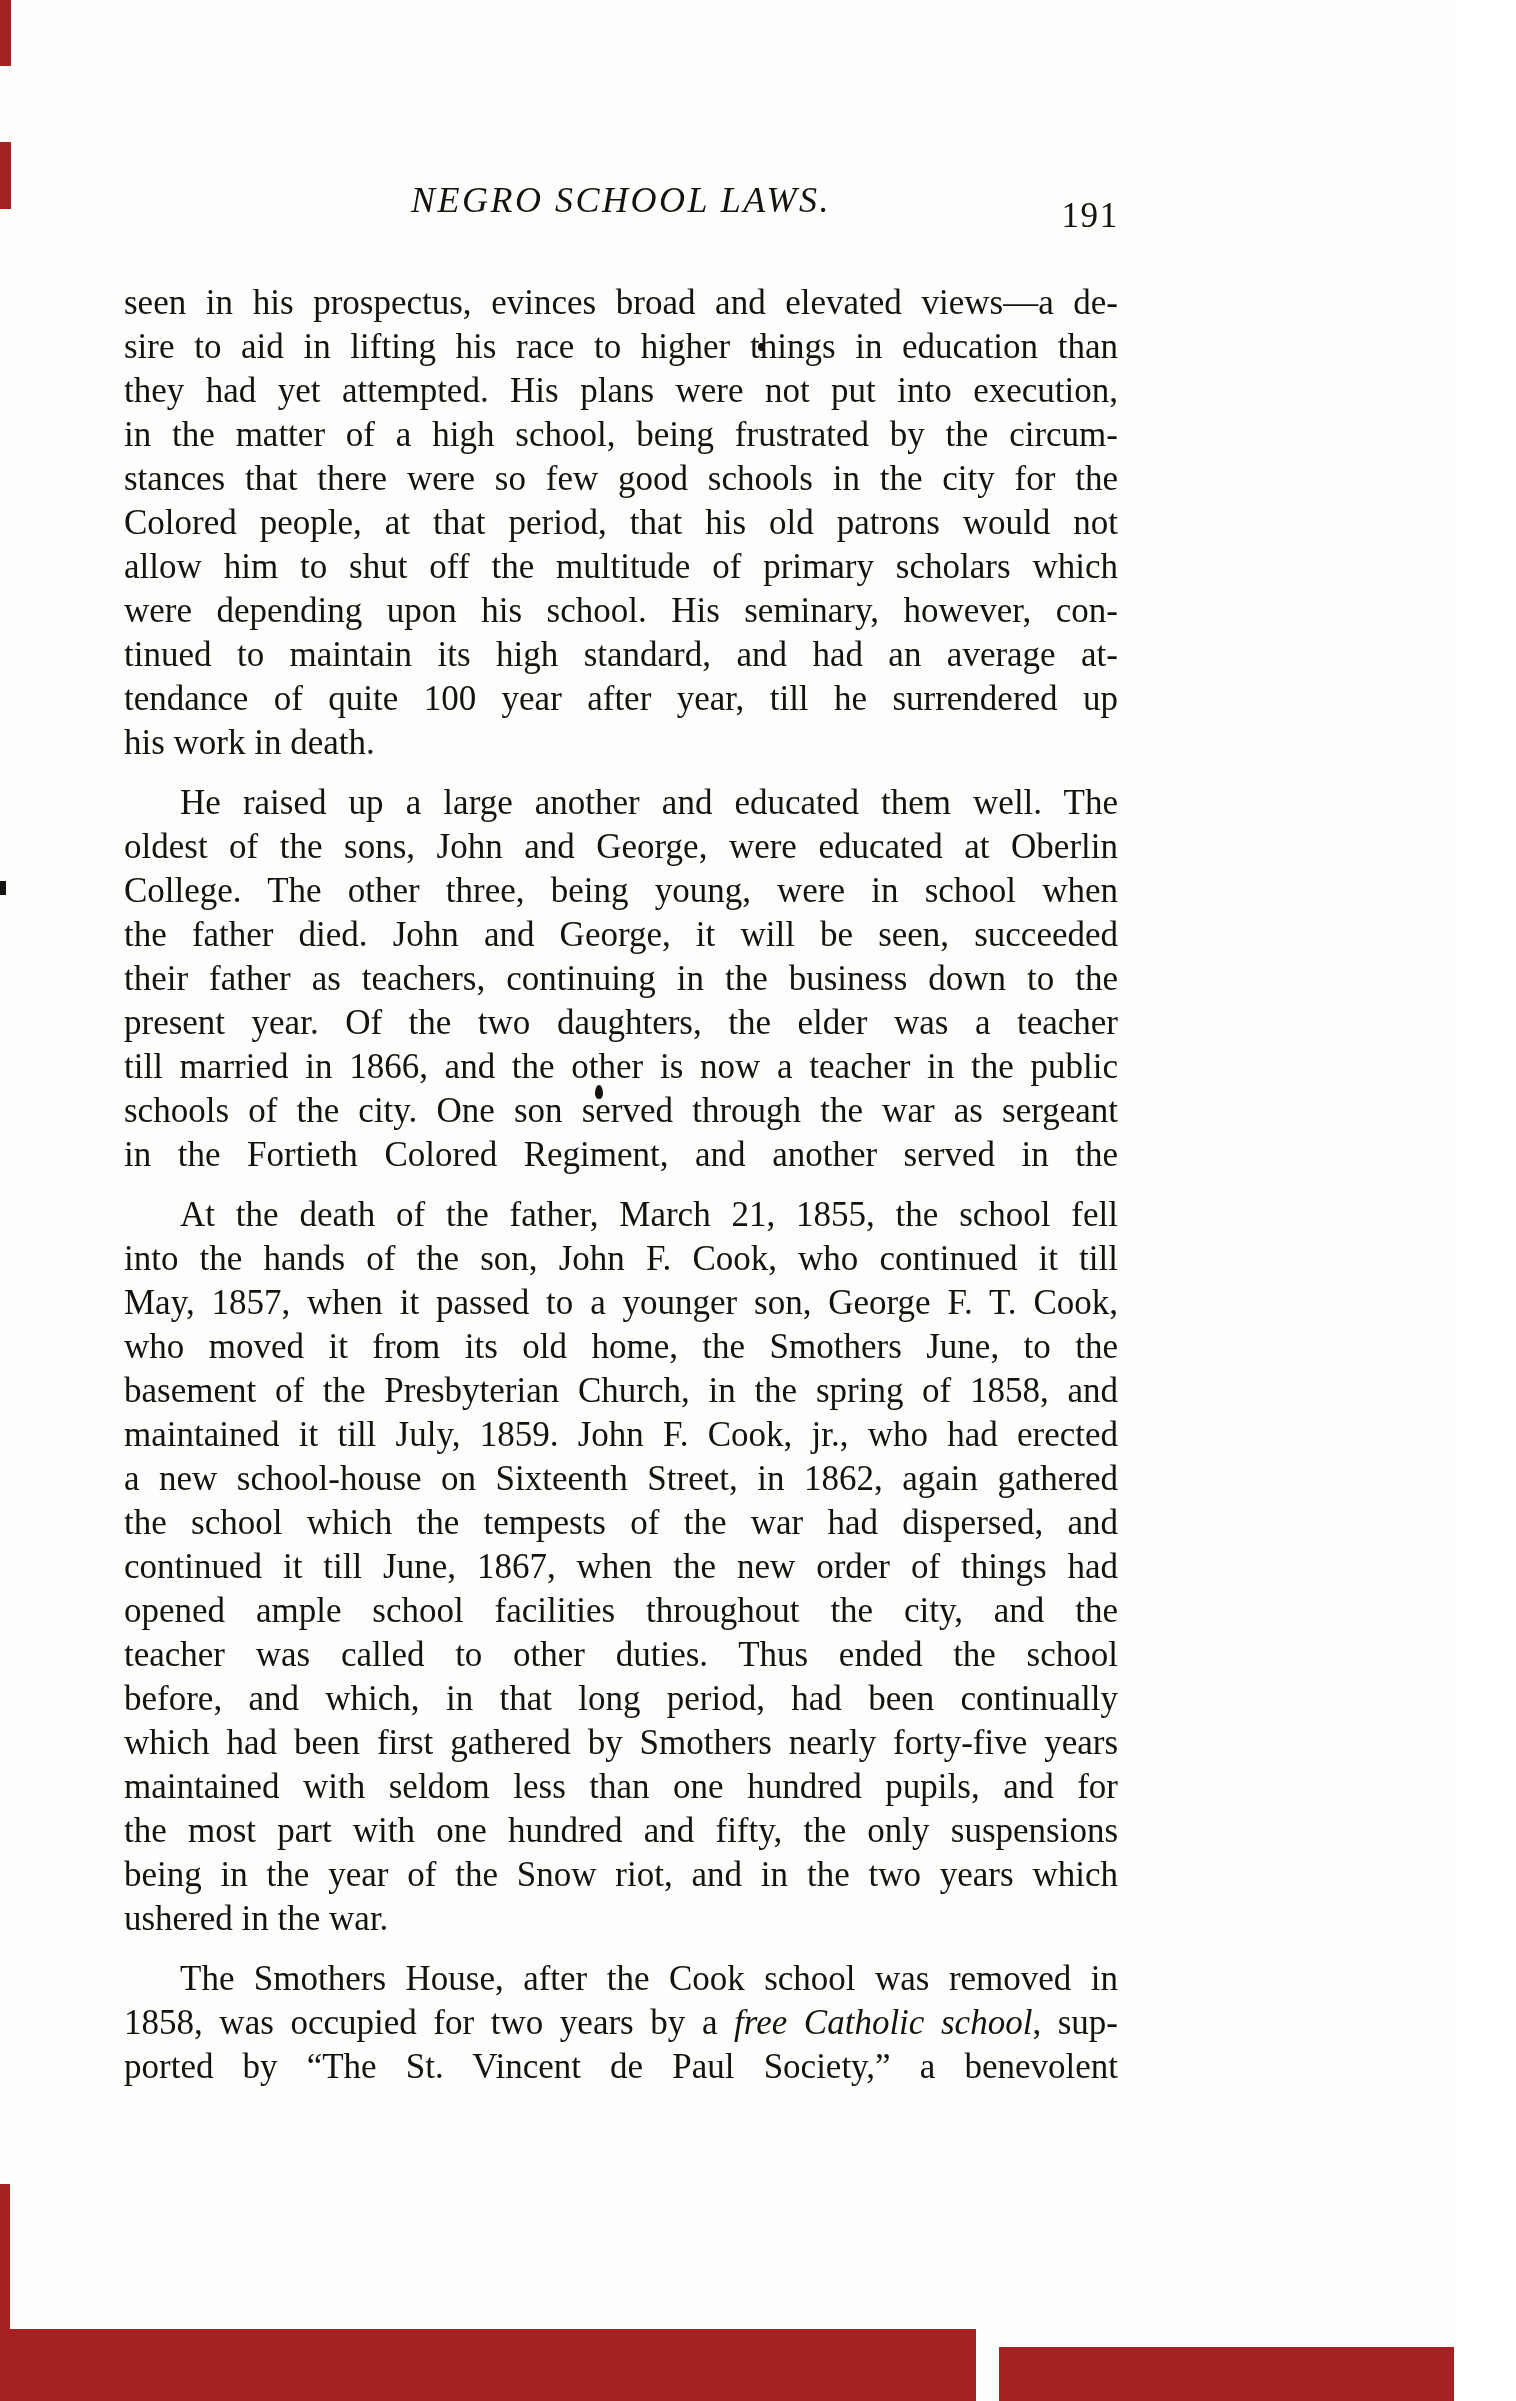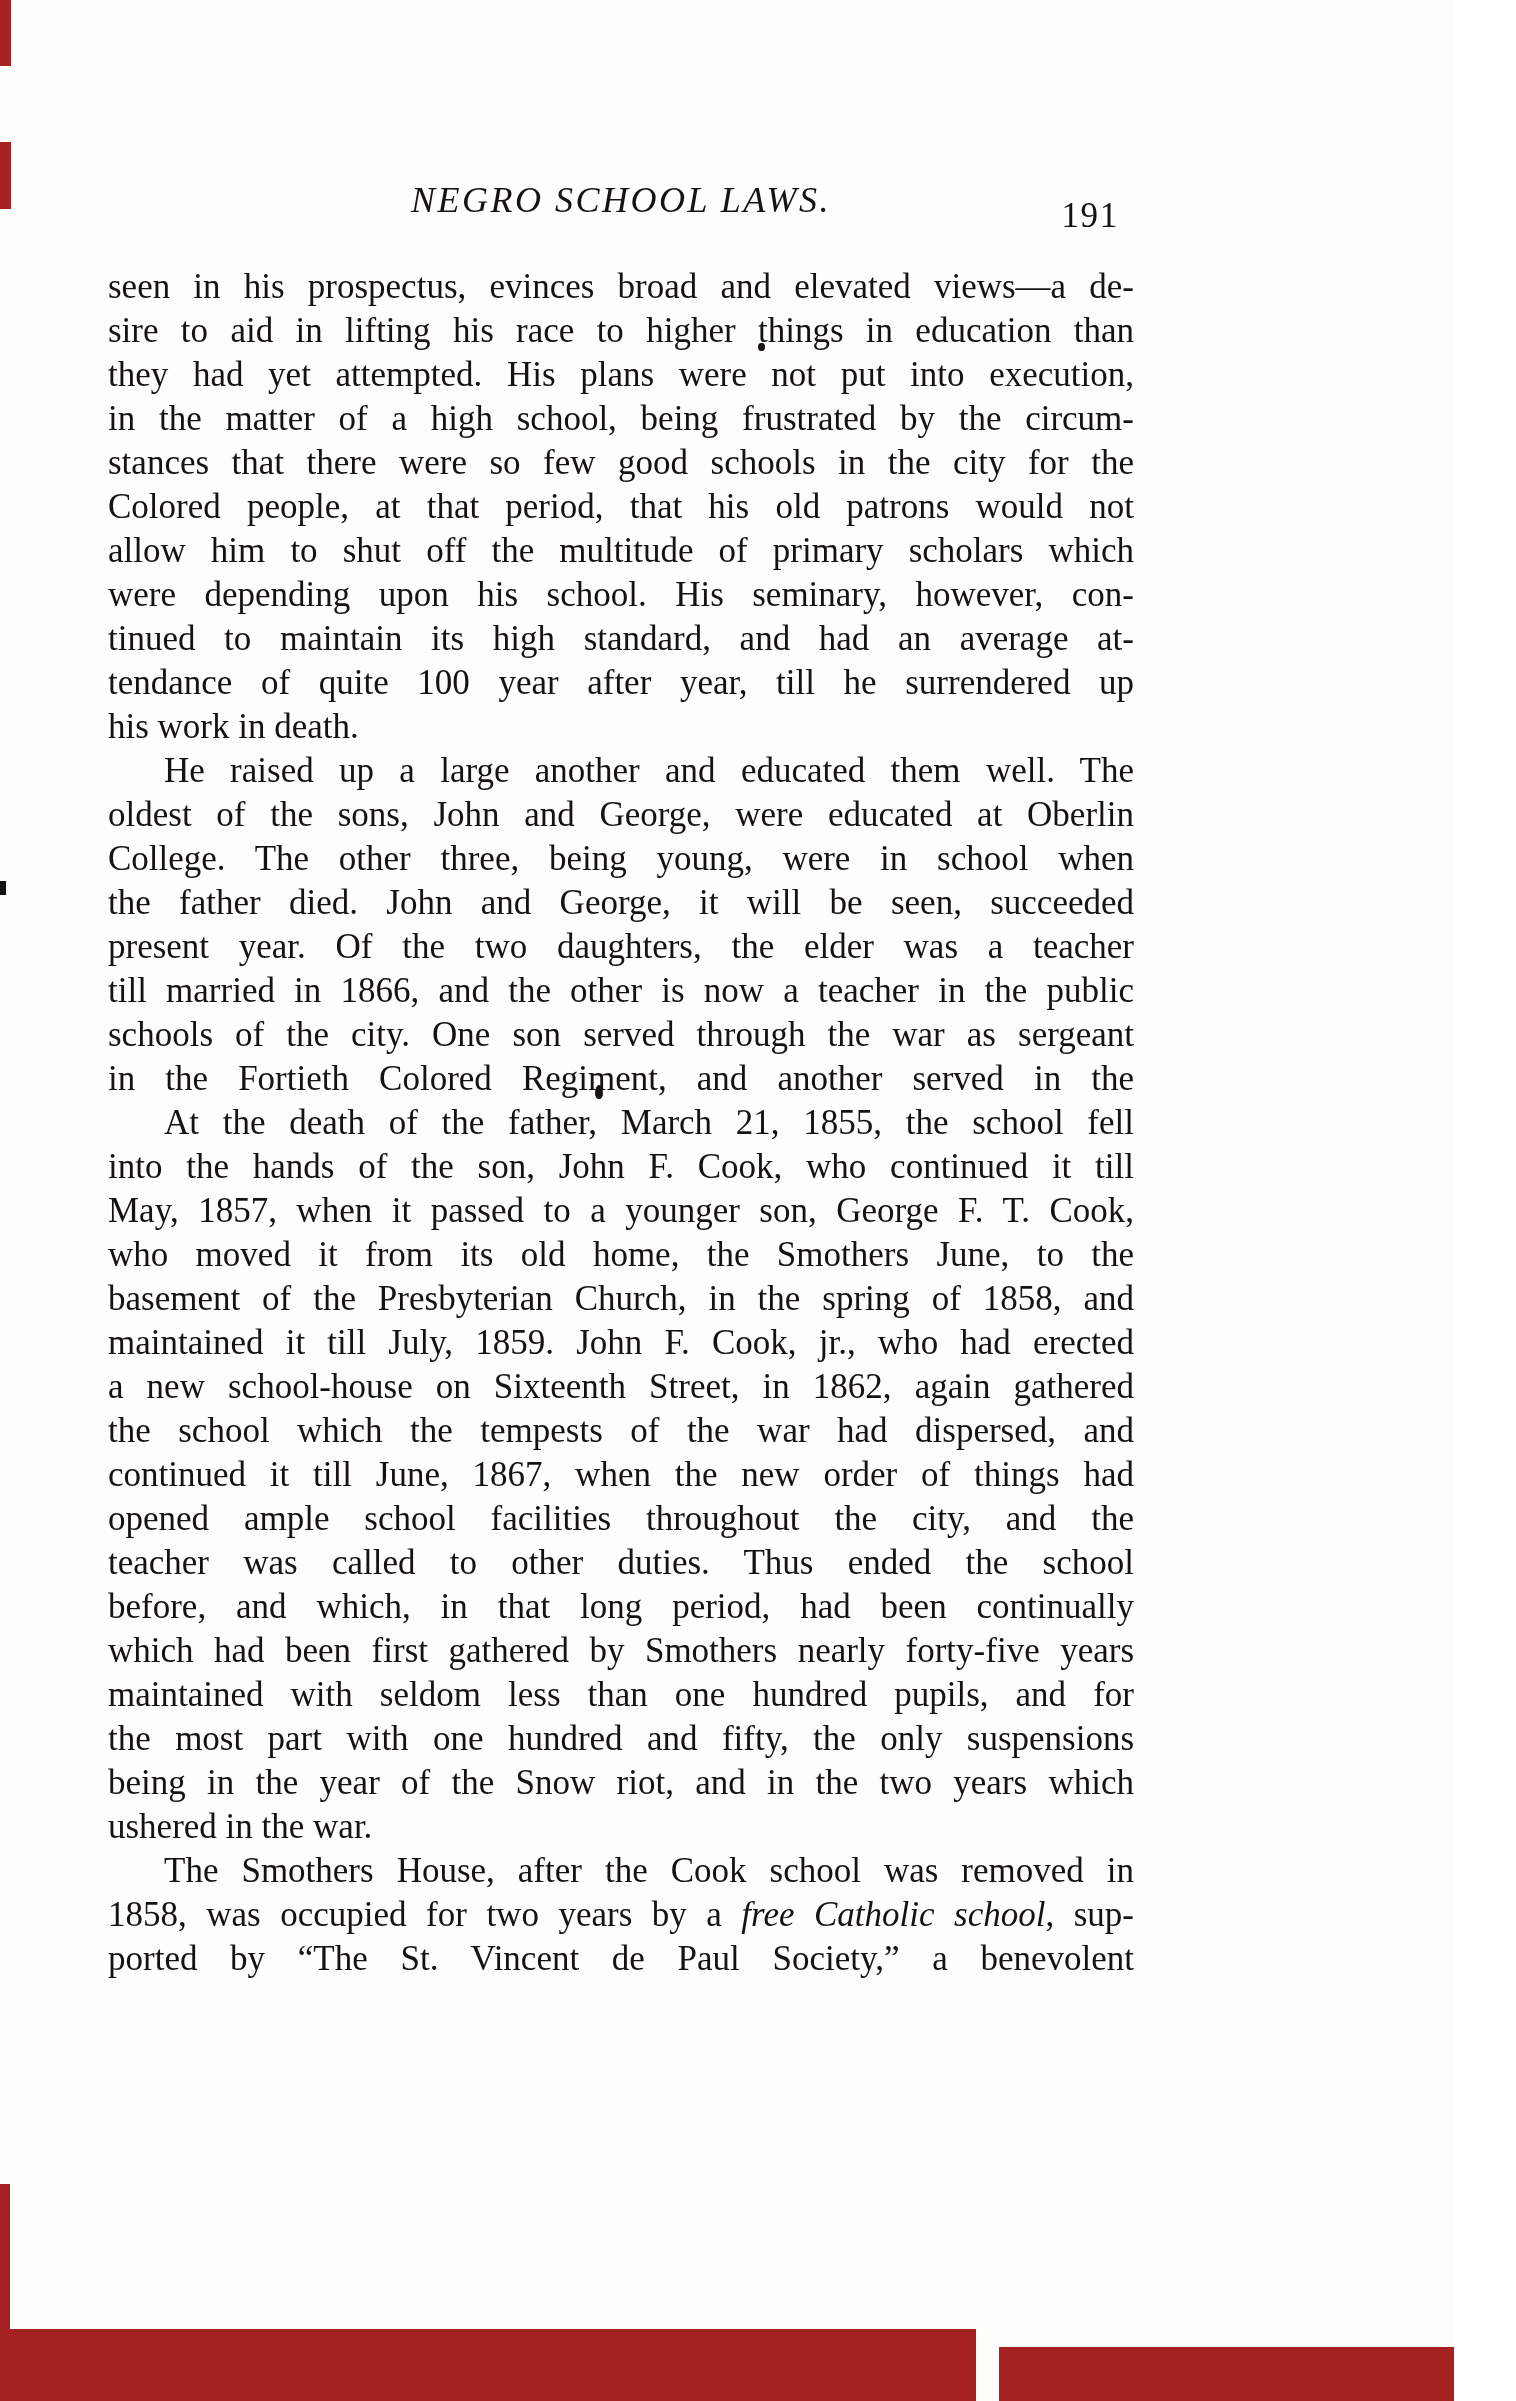--- a/index.html
+++ b/index.html
@@ -34,21 +34,21 @@
     font-size: 35px;
     letter-spacing: 1.7px;
     color: var(--ink, #15120f);
   }
 
   
   .text-block {
     position: absolute; left: 108px; top: 265px; width: 1026px;
     color: var(--ink, #15120f);
   }
-  .paragraph { margin: 0; padding: 0; }
+  .paragraph { margin: 16px; padding: 0; }
   .line {
     font-size: 35px;
     line-height: 44px;
     height: 44px;
     text-align: justify;
     text-align-last: justify;
     white-space: nowrap;
     overflow: visible;
   }
   .line.no-stretch { text-align-last: left; white-space: normal; }
@@ -91,20 +91,21 @@
         <div class="line">were depending upon his school.  His seminary, however, con-</div>
         <div class="line">tinued to maintain its high standard, and had an average at-</div>
         <div class="line">tendance of quite 100 year after year, till he surrendered up</div>
         <div class="line no-stretch">his work in death.</div>
       </div>
       <div class="paragraph">
         <div class="line indent">He raised up a large another and educated them well.  The</div>
         <div class="line">oldest of the sons, John and George, were educated at Oberlin</div>
         <div class="line">College.  The other three, being young, were in school when</div>
         <div class="line">the father died.  John and George, it will be seen, succeeded</div>
+        <div class="line">their father as teachers, continuing in the business down to the</div>
         <div class="line">present year.  Of the two daughters, the elder was a teacher</div>
         <div class="line">till married in 1866, and the other is now a teacher in the public</div>
         <div class="line">schools of the city.  One son served through the war as sergeant</div>
         <div class="line">in the Fortieth Colored Regiment, and another served in the</div>
       </div>
       <div class="paragraph">
         <div class="line indent">At the death of the father, March 21, 1855, the school fell</div>
         <div class="line">into the hands of the son, John F. Cook, who continued it till</div>
         <div class="line">May, 1857, when it passed to a younger son, George F. T. Cook,</div>
         <div class="line">who moved it from its old home, the Smothers June, to the</div>

